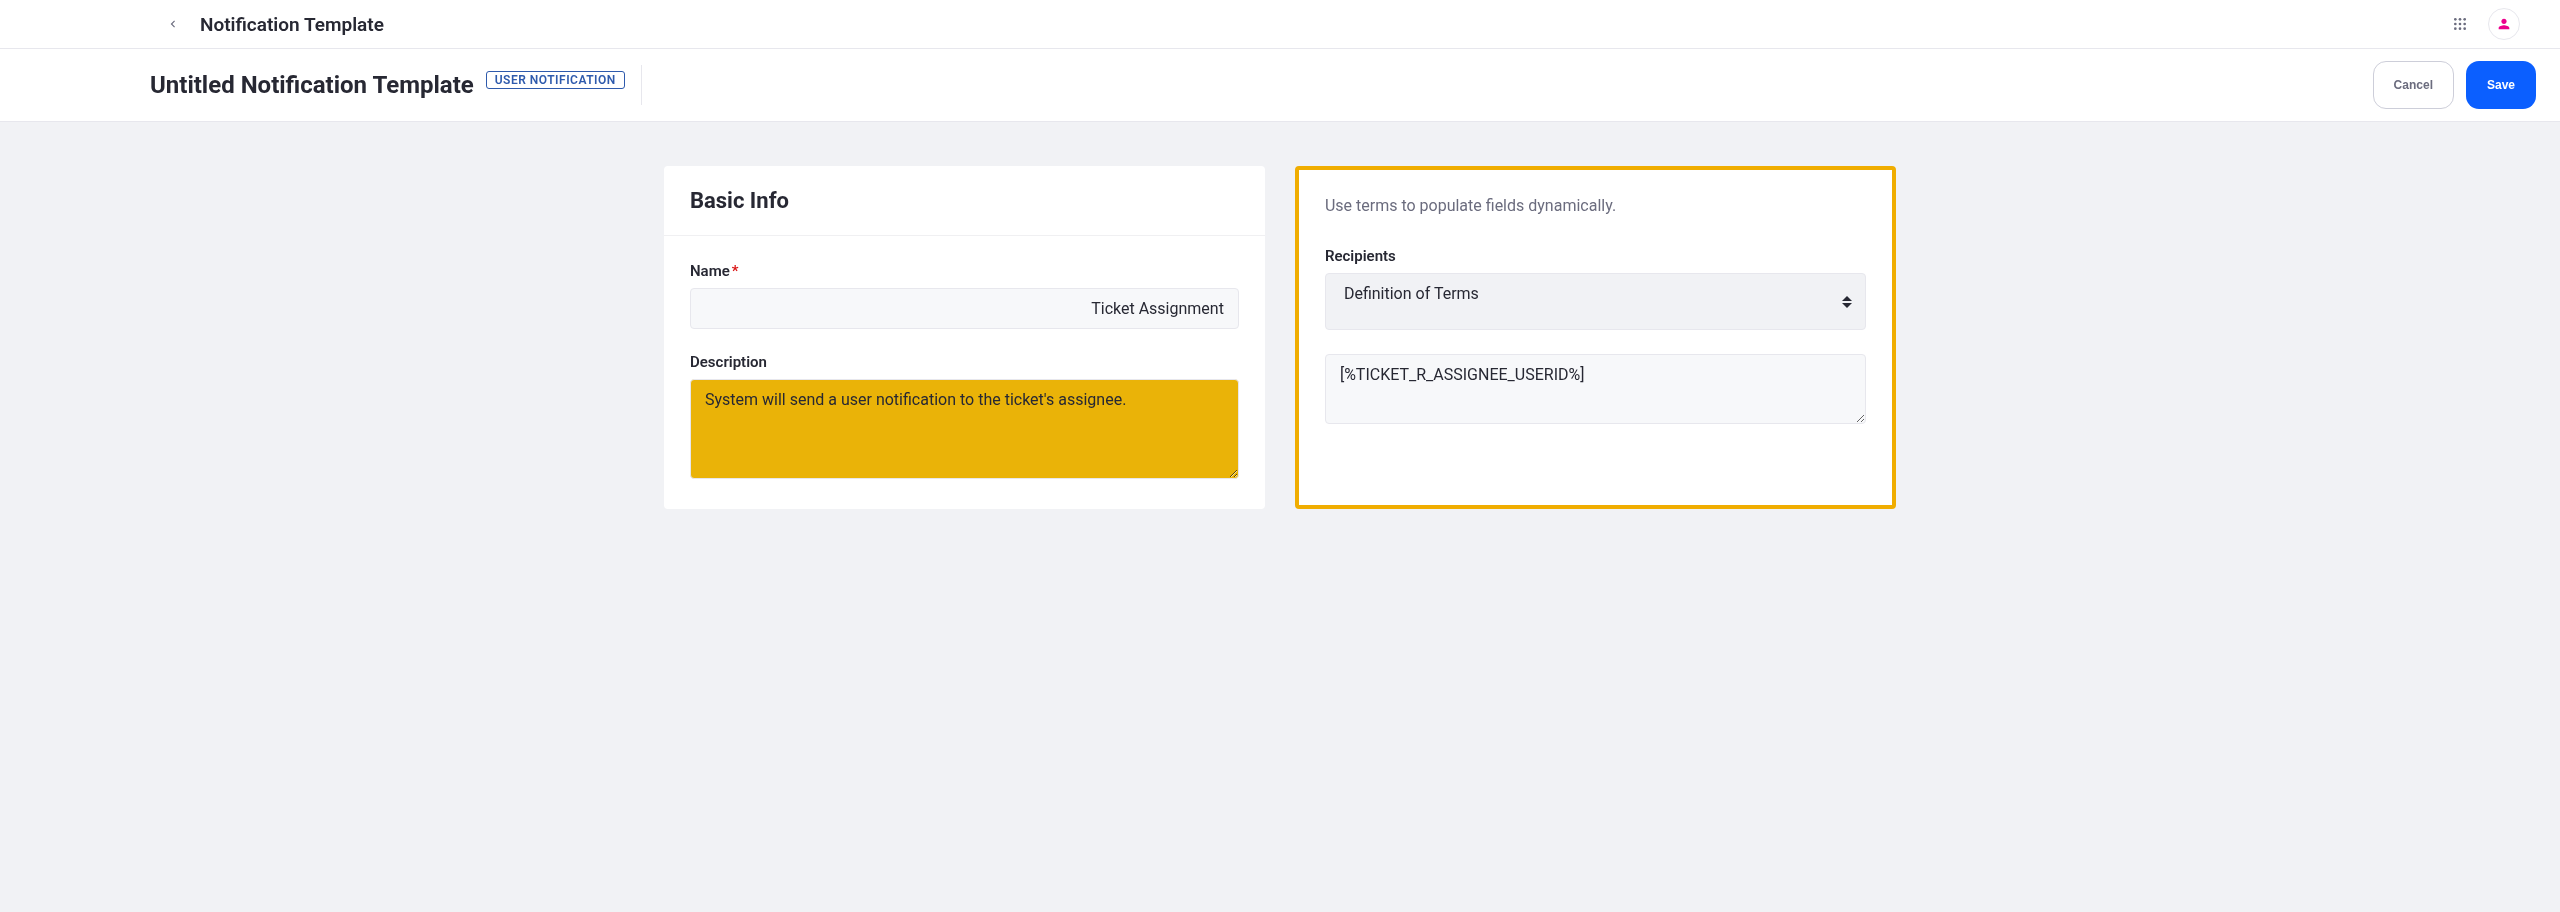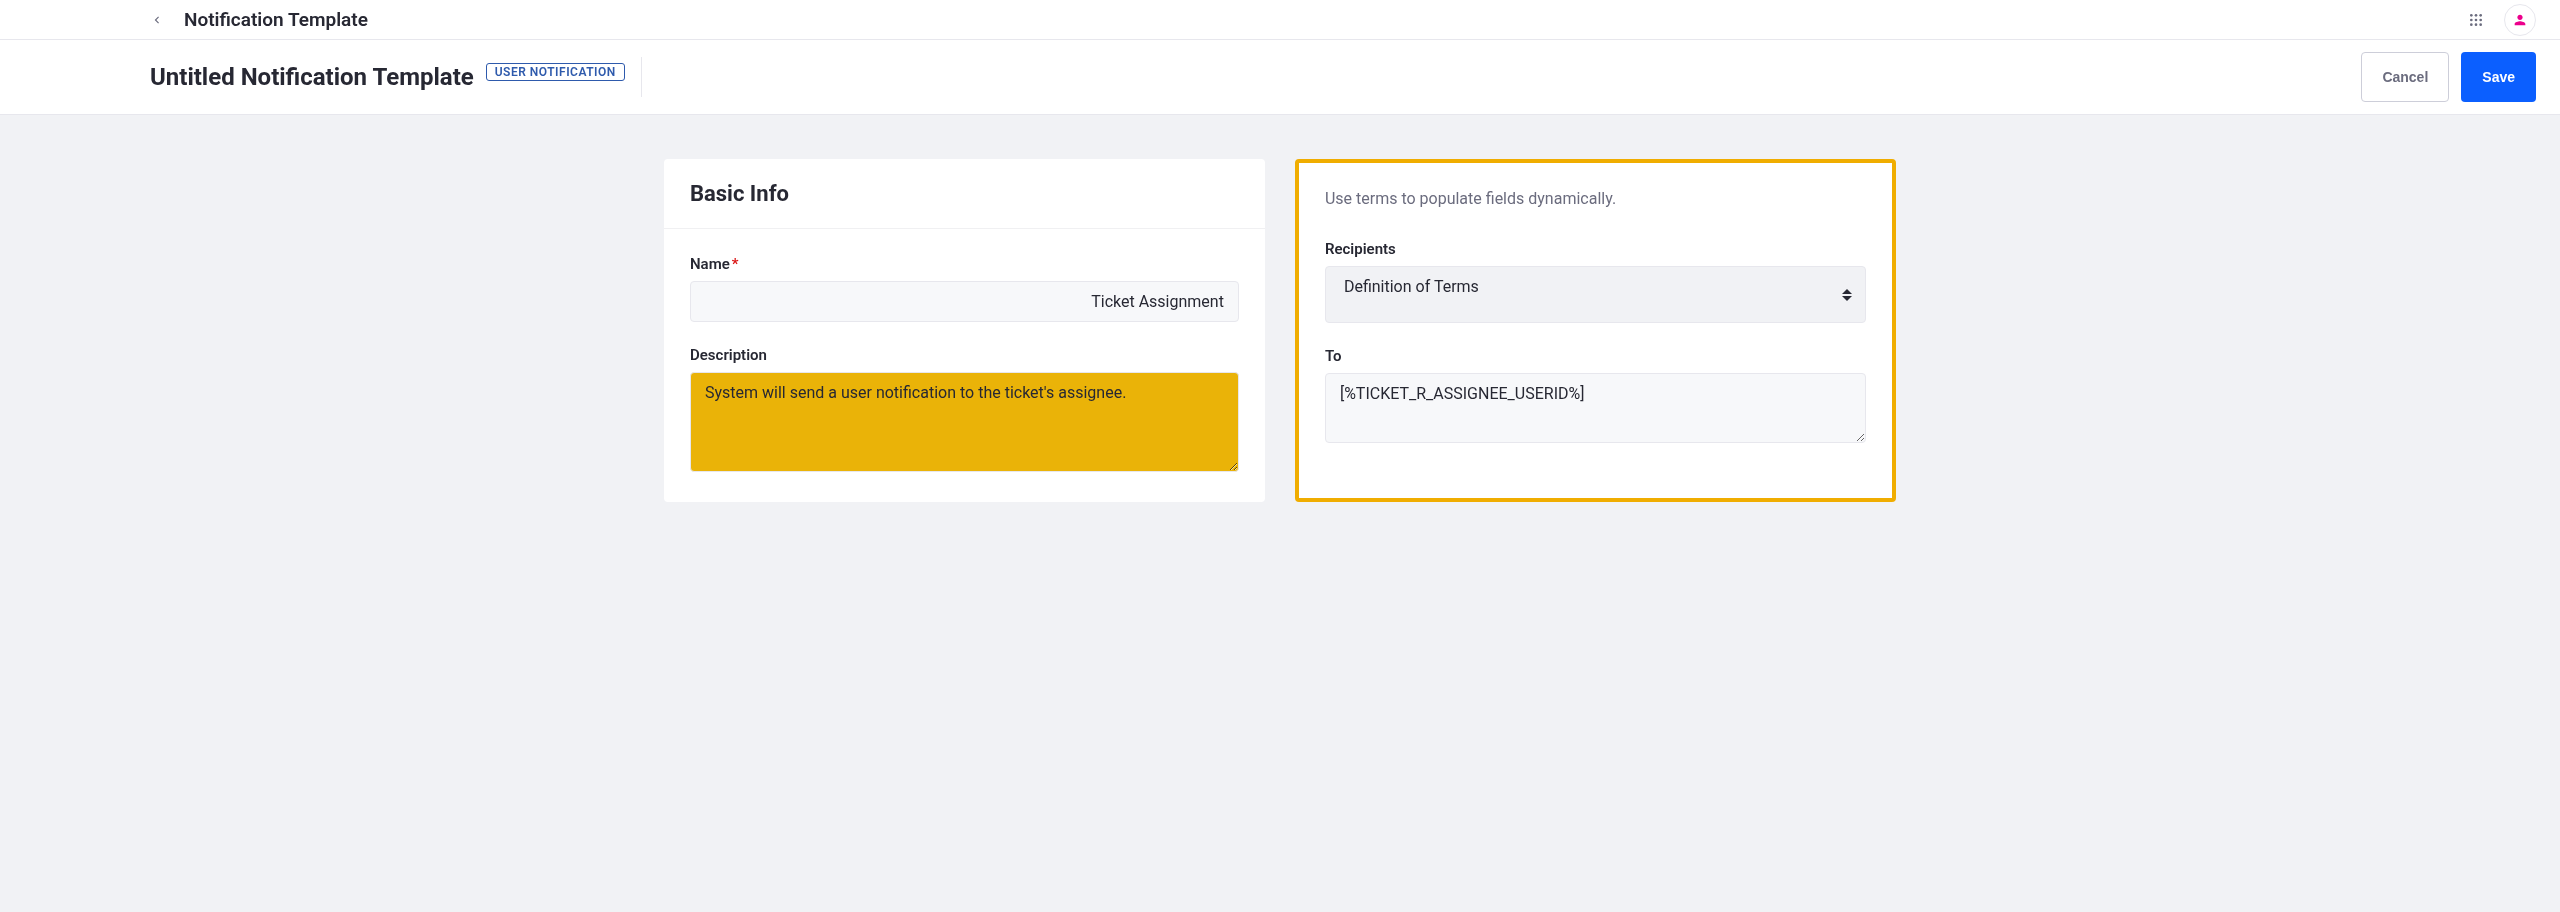--- a/index.html
+++ b/index.html
@@ -10,24 +10,24 @@
 body {
   font-family: -apple-system, BlinkMacSystemFont, "Segoe UI", Roboto, "Helvetica Neue", Arial, sans-serif;
   background: #f1f2f5;
   color: #272833;
   font-size: 16px;
 }
 
 
 .top-bar {
   background: #fff;
-  height: 40px;
-  display: flex;
-  align-items: center;
-  padding: 0 24px;
+  height: 49px;
+  display: flex;
+  align-items: center;
+  padding: 0 40px;
   border-bottom: 1px solid #e7e7ed;
 }
 .top-bar-left {
   display: flex;
   align-items: center;
   gap: 20px;
   margin-left: 126px;
 }
 .back-icon {
   width: 14px;
@@ -101,24 +101,24 @@
   height: 40px;
   background: #e7e7ed;
   margin-left: 16px;
 }
 .sub-actions {
   margin-left: auto;
   display: flex;
   gap: 12px;
 }
 .btn {
-  font-size: 14px;
+  font-size: 12px;
   font-weight: 600;
   padding: 16px 20px;
-  border-radius: 4px;
+  border-radius: 13px;
   cursor: pointer;
   border: 1px solid transparent;
 }
 .btn-secondary {
   background: #fff;
   border-color: #cdced9;
   color: #6b6c7e;
 }
 .btn-primary {
   background: #0b5fff;
@@ -311,19 +311,18 @@
           <select class="form-select">
             <option>Definition of Terms</option>
           </select>
           <span class="select-caret">
             <span class="caret-up"></span>
             <span class="caret-down"></span>
           </span>
         </div>
       </div>
       <div class="form-group">
-        <label class="form-label">To</label>
         <textarea class="form-textarea bg" style="">[%TICKET_R_ASSIGNEE_USERID%]</textarea>
       </div>
     </div>
   </div>
 
 </div>
 
 </body></html>

